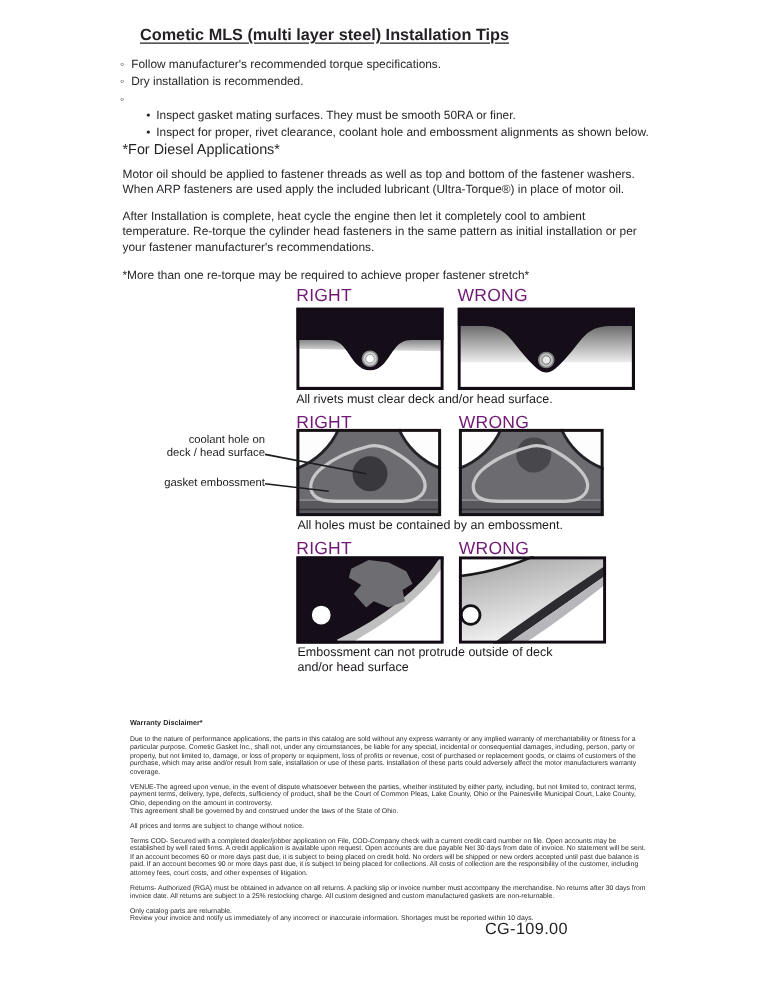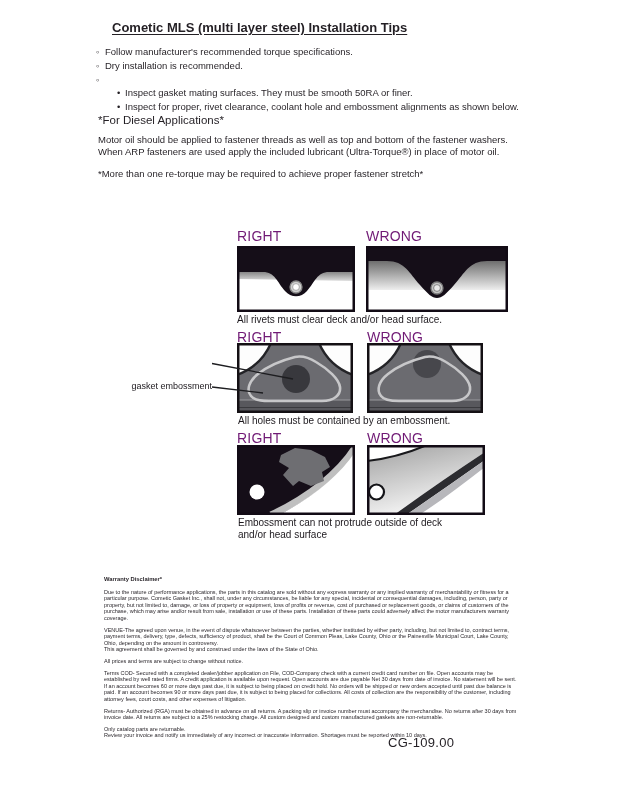--- a/index.html
+++ b/index.html
@@ -63,20 +63,21 @@
     </div>
     <div class="tip-row tip-sub">
       <span class="tip-marker">•</span>
       <span>Inspect for proper, rivet clearance, coolant hole and embossment alignments as shown below.</span>
     </div>
   </div>
 
   <div class="abs diesel">
     <div class="diesel-heading">*For Diesel Applications*</div>
     <p>Motor oil should be applied to fastener threads as well as top and bottom of the fastener washers. When ARP fasteners are used apply the included lubricant (Ultra-Torque®) in place of motor oil.</p>
+    <p>After Installation is complete, heat cycle the engine then let it completely cool to ambient temperature. Re-torque the cylinder head fasteners in the same pattern as initial installation or per your fastener manufacturer's recommendations.</p>
     <p>*More than one re-torque may be required to achieve proper fastener stretch*</p>
   </div>
 
   <div class="abs dg-label" style="left:237px;top:228px;width:118px;">RIGHT</div>
   <div class="abs dg-label" style="left:366px;top:228px;width:142px;">WRONG</div>
 
   <div class="abs dg-box" style="left:237px;top:246px;width:118px;height:66px;">
     <svg width="118" height="66" viewBox="0 0 118 66">
       <defs>
         <linearGradient id="g1r" x1="0" y1="0" x2="0" y2="1">
@@ -141,20 +142,22 @@
       <path d="M0 0 L34 0 C28 14 16 26 0 32 Z" fill="#fdfdfd"></path>
       <path d="M34 0 C28 14 16 26 0 32" fill="none" stroke="#232327" stroke-width="2.4"></path>
       <path d="M116 0 L82 0 C88 14 100 26 116 32 Z" fill="#fdfdfd"></path>
       <path d="M82 0 C88 14 100 26 116 32" fill="none" stroke="#232327" stroke-width="2.4"></path>
       <circle cx="60" cy="21" r="14" fill="#47474c"></circle>
       <path d="M58 14 C46 17 31 23 21 31 C12 38 9 47 14 53 C17 57 24 58 32 58 L85 58 C97 58 104 52 103 44 C102 36 91 26 79 19 C71 14 63 13 58 14 Z" fill="none" stroke="#c7c7c9" stroke-width="2.6" stroke-linejoin="round"></path>
       <rect x="1.25" y="1.25" width="113.5" height="67.5" fill="none" stroke="#141014" stroke-width="2.5"></rect>
     </svg>
   </div>
 
+  <div class="abs callout" style="left:95px;top:346px;width:117px;">coolant hole on
+deck / head surface</div>
   <div class="abs callout" style="left:95px;top:381px;width:117px;">gasket embossment</div>
   <svg class="abs callout-lines" style="left:95px;top:340px;" width="215" height="62" viewBox="0 0 215 62">
     <line x1="117" y1="23.5" x2="198" y2="39" stroke="#1d1d20" stroke-width="1.3"></line>
     <line x1="117" y1="47" x2="168" y2="53" stroke="#1d1d20" stroke-width="1.3"></line>
   </svg>
 
   <div class="abs dg-caption" style="left:238px;top:415px;">All holes must be contained by an embossment.</div>
 
   <div class="abs dg-label" style="left:237px;top:430px;width:118px;">RIGHT</div>
   <div class="abs dg-label" style="left:367px;top:430px;width:118px;">WRONG</div>

